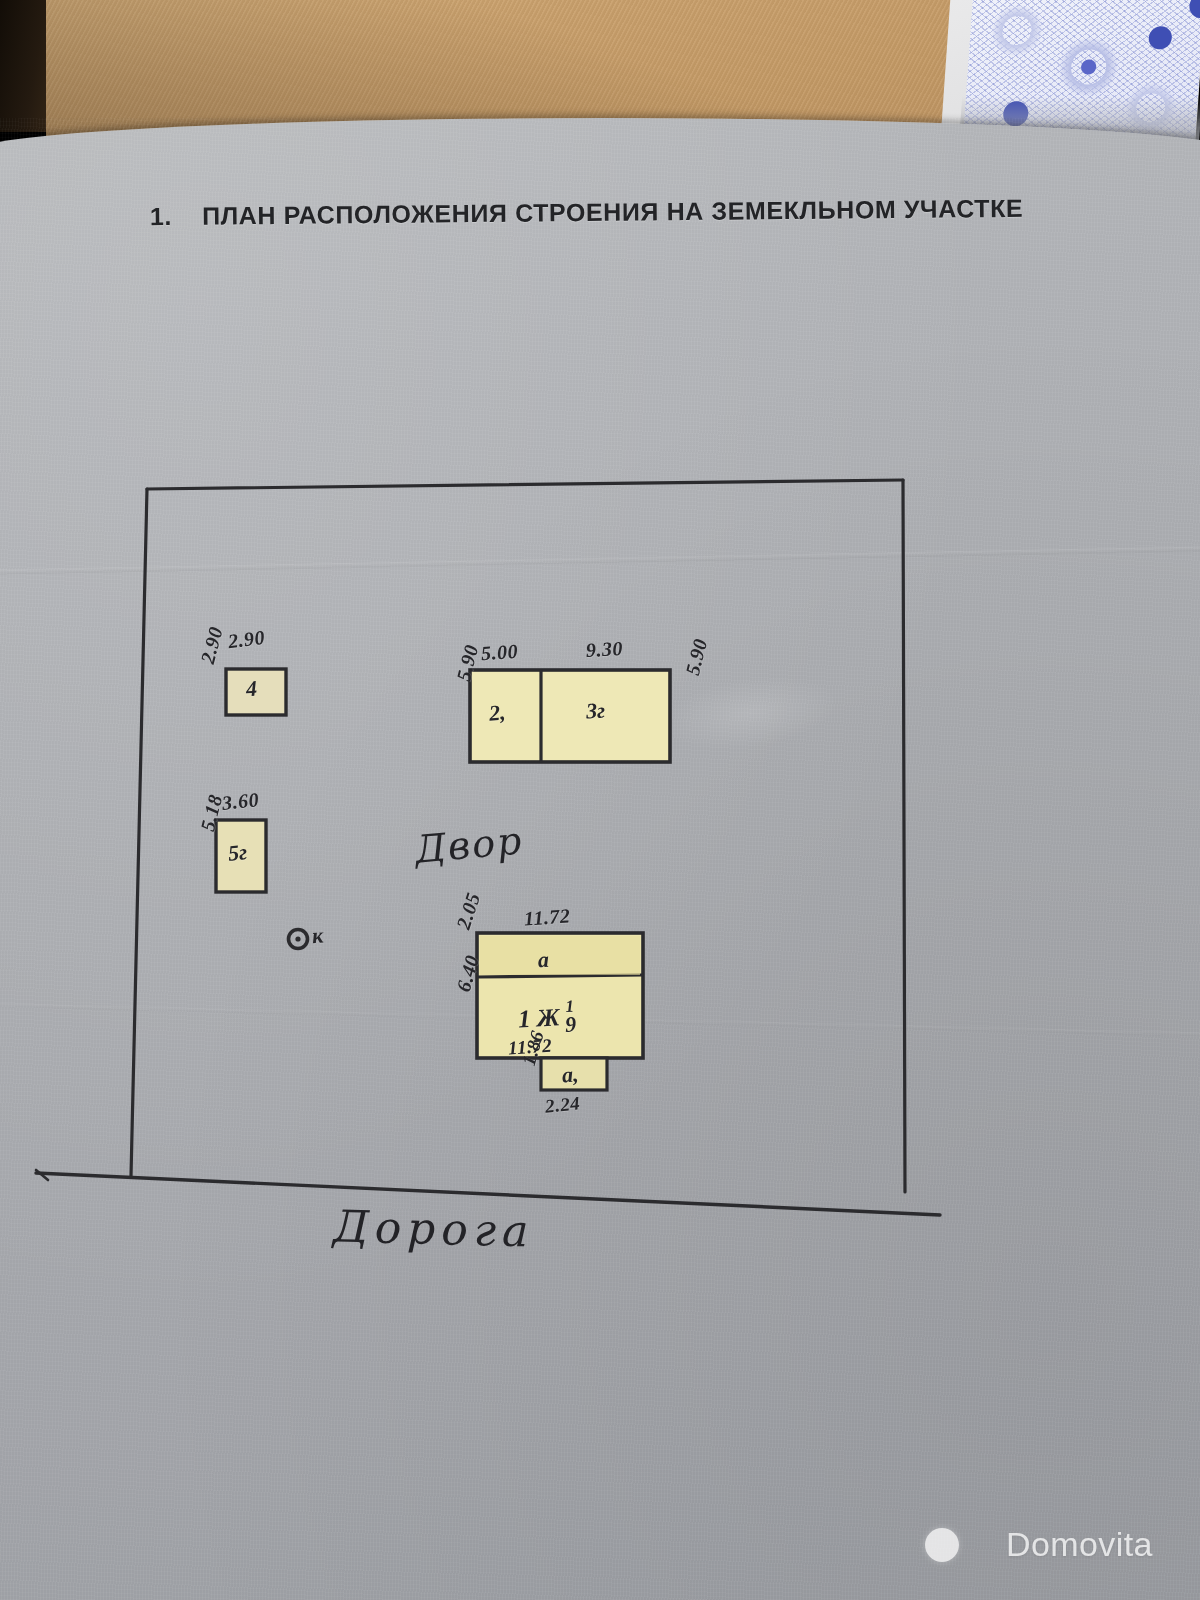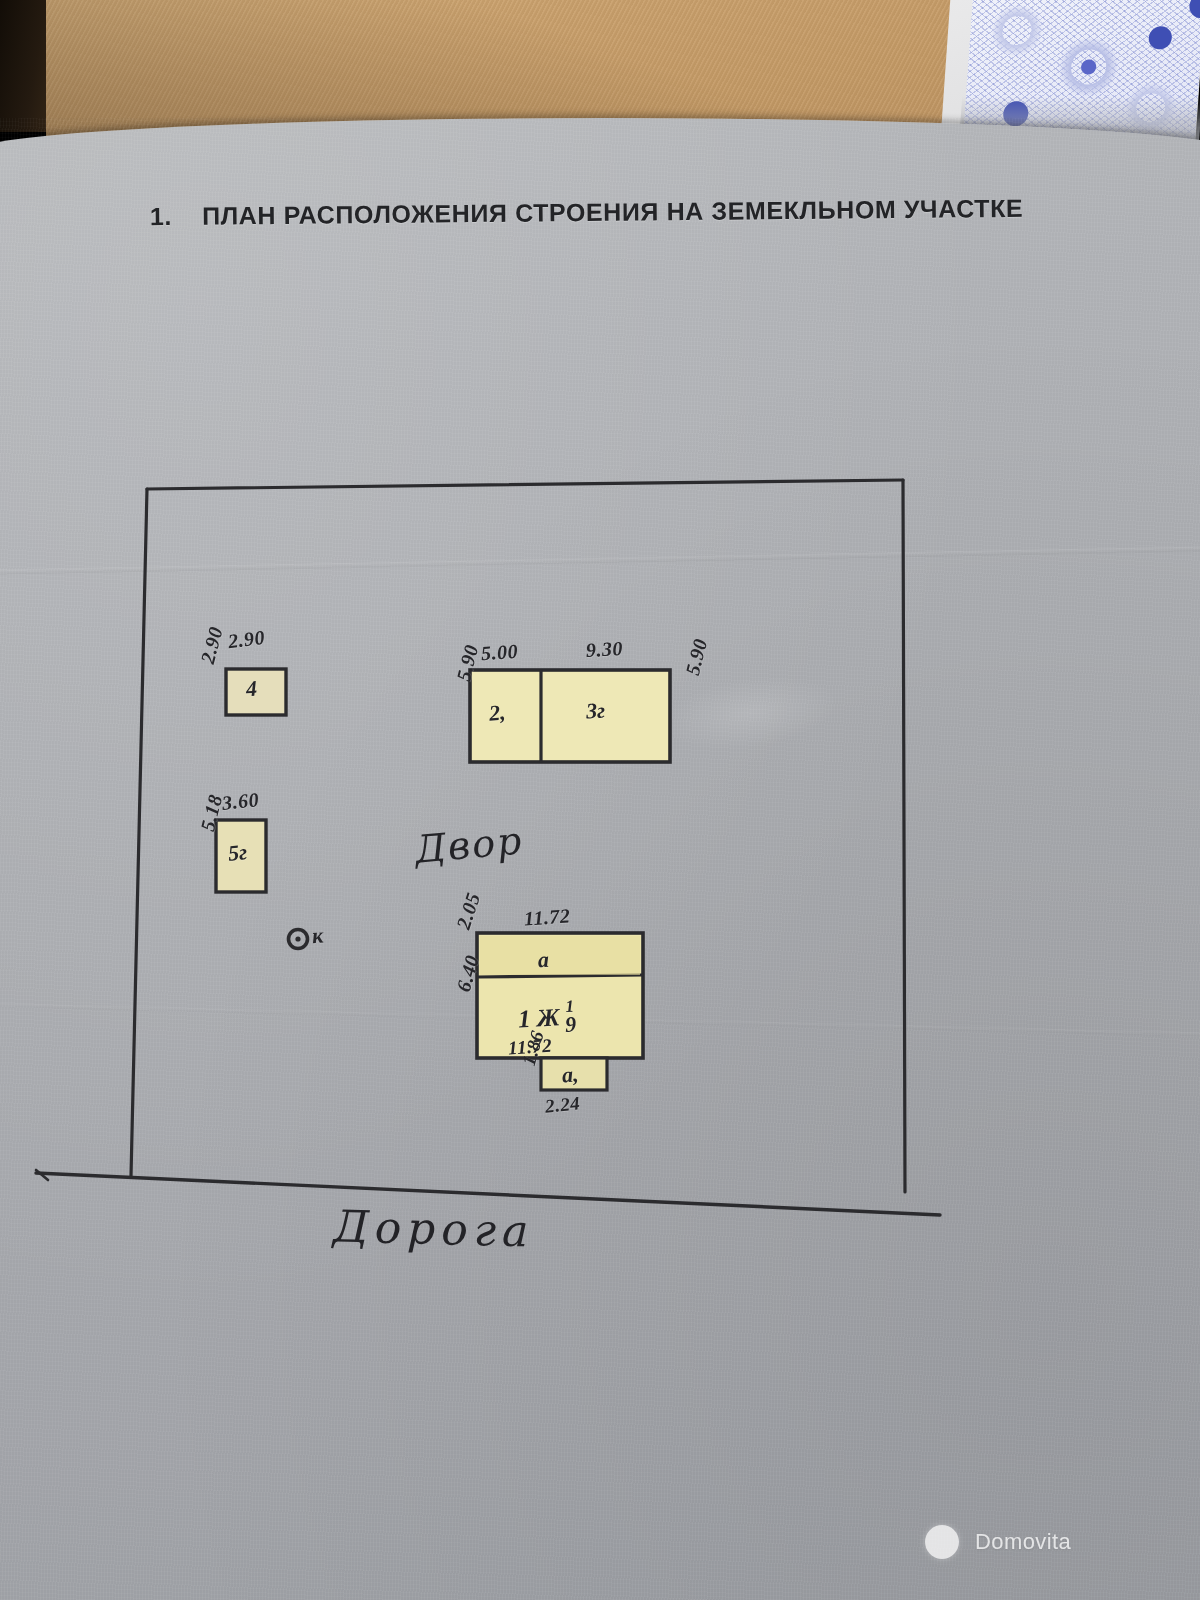--- a/index.html
+++ b/index.html
@@ -124,23 +124,24 @@
     display:flex;align-items:center;gap:16px;
     opacity:.80;
   }
   .wm-dot{
     width:34px;height:34px;border-radius:50%;
     background:rgba(255,255,255,.92);
     box-shadow:0 0 6px rgba(255,255,255,.35);
   }
   .wm-text{
     color:rgba(255,255,255,.93);
-    font-size:22px;letter-spacing:.4px;
+    font-size:34px;letter-spacing:.4px;
     font-family:"Liberation Sans", sans-serif;
     text-shadow:0 1px 3px rgba(0,0,0,.12);
+    margin-left:31px;
   }
 </style>
 </head>
 <body>
 
 <div id="page">
 
   <div class="bg-dark-strip"></div>
   <div class="bg-wood"></div>
   <div class="bg-wood-shadow"></div>

